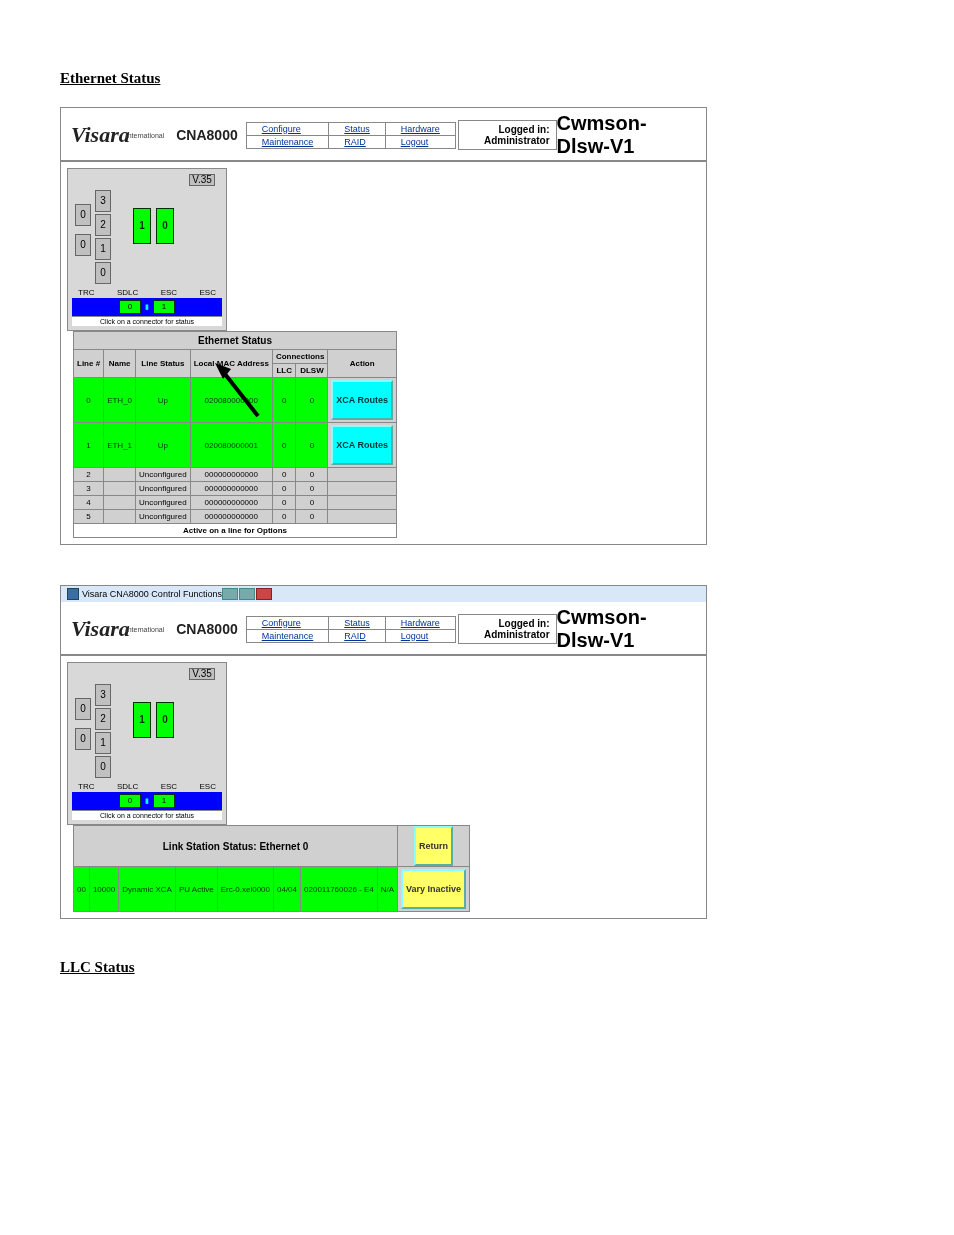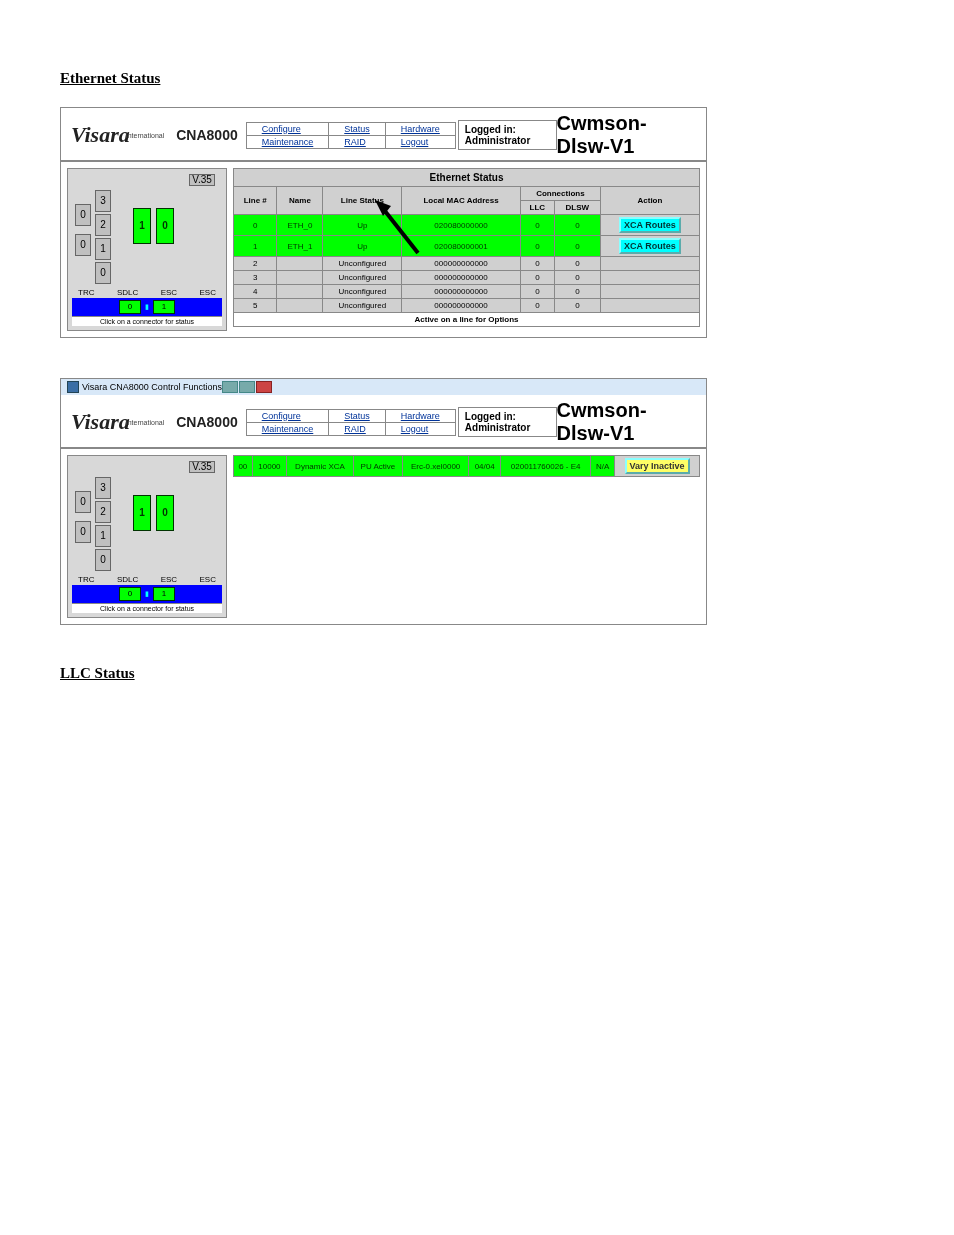--- a/index.html
+++ b/index.html
@@ -5,36 +5,36 @@
 body { font-family: "Times New Roman", serif; background: white; margin: 0; padding: 40px 60px; color: black; }
 .section-title { font-size: 15px; font-weight: bold; text-decoration: underline; margin: 30px 0 20px 0; }
 .screenshot { border: 1px solid #888; background: #e5e5e5; width: 645px; margin-bottom: 40px; font-family: Arial, sans-serif; }
 .browser-bar { background: #d8e8f8; font-size: 9px; padding: 2px 6px; display: flex; align-items: center; }
 .header-area { background: #fff; display: flex; align-items: center; padding: 4px 10px 2px 10px; border-bottom: 2px solid #888; }
 .logo-text { font-family: Georgia, serif; font-size: 22px; font-weight: bold; font-style: italic; color: #222; }
 .logo-sub { font-size: 7px; color: #444; vertical-align: bottom; margin-left: -4px; }
 .model { font-size: 14px; font-weight: bold; margin-left: 12px; color: #222; }
 .nav-table { border-collapse: collapse; margin-left: 8px; }
 .nav-table td { border: 1px solid #888; font-size: 9px; padding: 1px 15px; color: #003399; text-decoration: underline; background: #fff; }
-.loggedin { font-size: 10px; font-weight: bold; border: 1px solid #888; padding: 3px 6px; margin-left: 2px; background: #fff; }
+.loggedin { font-size: 10px; font-weight: bold; border: 1px solid #888; padding: 3px 6px; margin-left: 2px; background: #fff; text-align: right; }
 .host-title { font-size: 20px; font-weight: bold; margin-left: auto; margin-right: 20px; }
-.main-area { display: flex; align-items: flex-start; padding: 6px; background: #fff; }
+.main-area { display: flex; align-items: flex-start; padding: 6px; background: #fff; flex-direction: column; }
 .hw-panel { width: 150px; border: 1px solid #888; background: #d8d8d8; padding: 4px; font-size: 8px; position: relative; }
 .slot-box { border: 1px solid #666; background: #c0c0c0; width: 14px; height: 20px; display: inline-block; line-height: 20px; text-align: center; font-size: 10px; margin: 1px; }
 .green-box { background: #00ff00; border: 1px solid #003300; width: 16px; height: 34px; display: inline-block; line-height: 34px; text-align: center; font-size: 10px; margin: 1px; color: #003300; font-weight: bold; }
 .blue-strip { background: #0000ff; display: flex; align-items: center; justify-content: center; gap: 4px; padding: 2px; }
 .small-green { background: #00ff00; border: 1px solid #003300; width: 20px; height: 12px; display: inline-block; line-height: 12px; text-align: center; font-size: 8px; }
 .port-label { display: inline-block; margin: 1px 4px; font-size: 8px; }
 .footer-hint { font-size: 7px; text-align: center; background: #fff; border-top: 1px solid #888; padding: 1px; }
 .data-table { border-collapse: collapse; width: 100%; font-size: 8px; }
 .data-table th, .data-table td { border: 1px solid #888; padding: 2px 3px; text-align: center; background: #d0d0d0; }
 .data-table th { font-weight: bold; }
 .title-row th { background: #d0d0d0; font-size: 10px; font-weight: bold; padding: 3px; }
 .row-green td { background: #00ff00; color: #003300; }
-.action-btn { background: #00ffff; color: #003333; font-weight: bold; font-size: 9px; border: 2px outset #88ffff; padding: 1px 3px; display: inline-block; white-space: nowrap; }
+.action-btn { background: #00ffff; color: #003333; font-weight: bold; font-size: 9px; border: 2px outset #88ffff; padding: 13px 3px; display: inline-block; white-space: nowrap; }
 .action-btn.yellow { background: #ffff66; color: #333; }
 .arrow { position: absolute; }
 .noaction { font-size: 8px; }
 .data-panel { flex: 1; margin-left: 6px; position: relative; }
 </style>
 </head>
 <body>
 
 <div class="section-title">Ethernet Status</div>
 
@@ -252,20 +252,24 @@
         <span class="small-green">0</span>
         <span style="color:#0ff;font-size:7px;">▮</span>
         <span class="small-green">1</span>
       </div>
       <div class="footer-hint">Click on a connector for status</div>
     </div>
 
     <div class="data-panel">
       <table class="data-table">
         <tbody>
+            <tr class="title-row">
+          <th colspan="8">Link Station Status: Ethernet 0</th>
+          <th style="padding:0;"><span class="action-btn yellow">Return</span></th>
+        </tr>
         </tbody>
           <tbody id="link-rows">
             <tr class="row-green">
               <td>00</td>
               <td>10000</td>
               <td>Dynamic XCA</td>
               <td>PU Active</td>
               <td>Erc-0.xel0000</td>
               <td>04/04</td>
               <td>020011760026 - E4</td>

